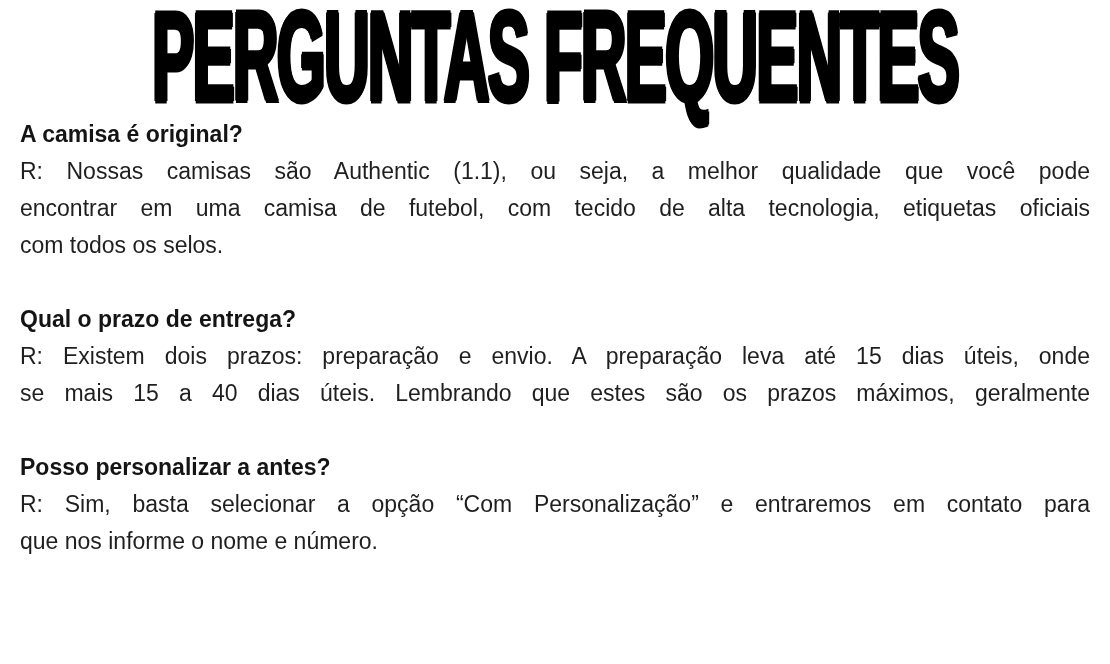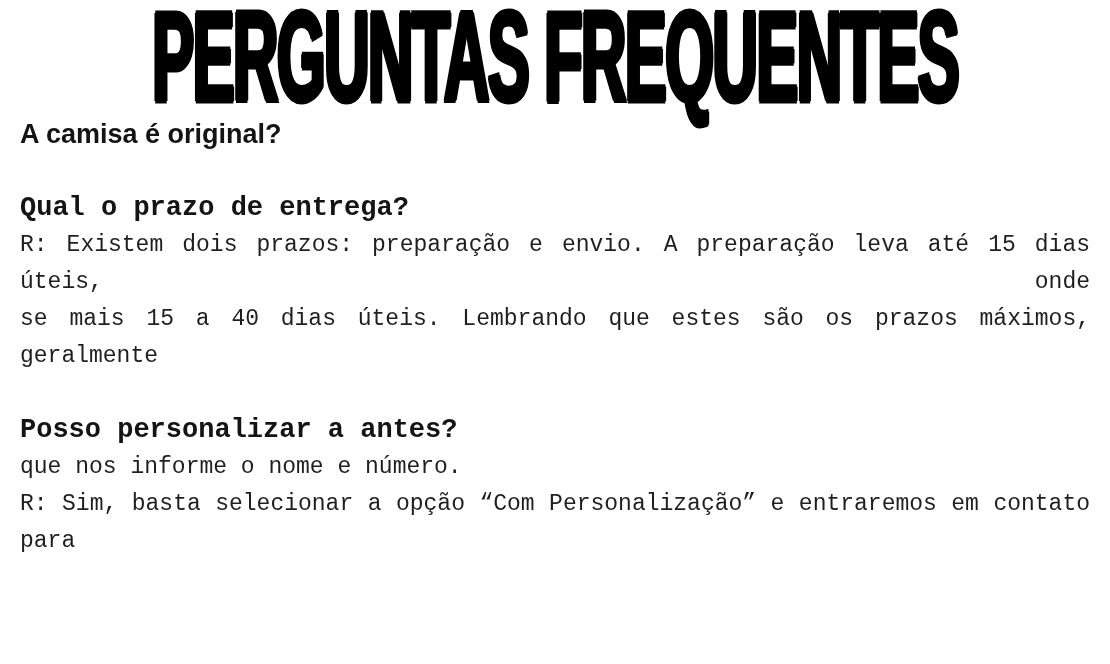--- a/index.html
+++ b/index.html
@@ -33,24 +33,24 @@
     transform-origin: 50% 50%;
     -webkit-text-stroke: 5px #000000;
     text-shadow: 2px 0 #000, -2px 0 #000, 4px 0 #000, -4px 0 #000;
   }
   .content {
     margin-top: 8px;
     padding: 0 20px;
     font-size: 23px;
     line-height: 37px;
   }
-  .qa + .qa { margin-top: 37px; font-family: Liberation Mono, monospace; }
+  .qa + .qa { margin-top: 37px; }
   .q {
     margin: 0;
-    font-size: 27px;
+    font-size: 23px;
     line-height: 37px;
     font-weight: 700;
     color: #141414;
   }
   .line {
     text-align: justify;
     white-space: normal;
   }
   .line.just { text-align-last: justify; }
   .line.last { text-align: left; text-align-last: left; }
@@ -61,28 +61,31 @@
 <div class="page">
 
   <header class="header">
     <h1 class="title">PERGUNTAS FREQUENTES</h1>
   </header>
 
   <main class="content">
 
     <section class="qa">
       <h2 class="q">A camisa é original?</h2>
+      <div class="line just">R: Nossas camisas são Authentic (1.1), ou seja, a melhor qualidade que você pode</div>
+      <div class="line just">encontrar em uma camisa de futebol, com tecido de alta tecnologia, etiquetas oficiais</div>
+      <div class="line last">com todos os selos.</div>
     </section>
 
     <section class="qa">
       <h2 class="q">Qual o prazo de entrega?</h2>
       <div class="line just">R: Existem dois prazos: preparação e envio. A preparação leva até 15 dias úteis, onde</div>
       <div class="line just">se mais 15 a 40 dias úteis. Lembrando que estes são os prazos máximos, geralmente</div>
     </section>
 
     <section class="qa">
       <h2 class="q">Posso personalizar a antes?</h2>
+      <div class="line just">R: Sim, basta selecionar a opção “Com Personalização” e entraremos em contato para</div>
       <div class="line last">que nos informe o nome e número.</div>
-      <div class="line just">R: Sim, basta selecionar a opção “Com Personalização” e entraremos em contato para</div>
     </section>
 
   </main>
 </div>
 
 </body></html>

